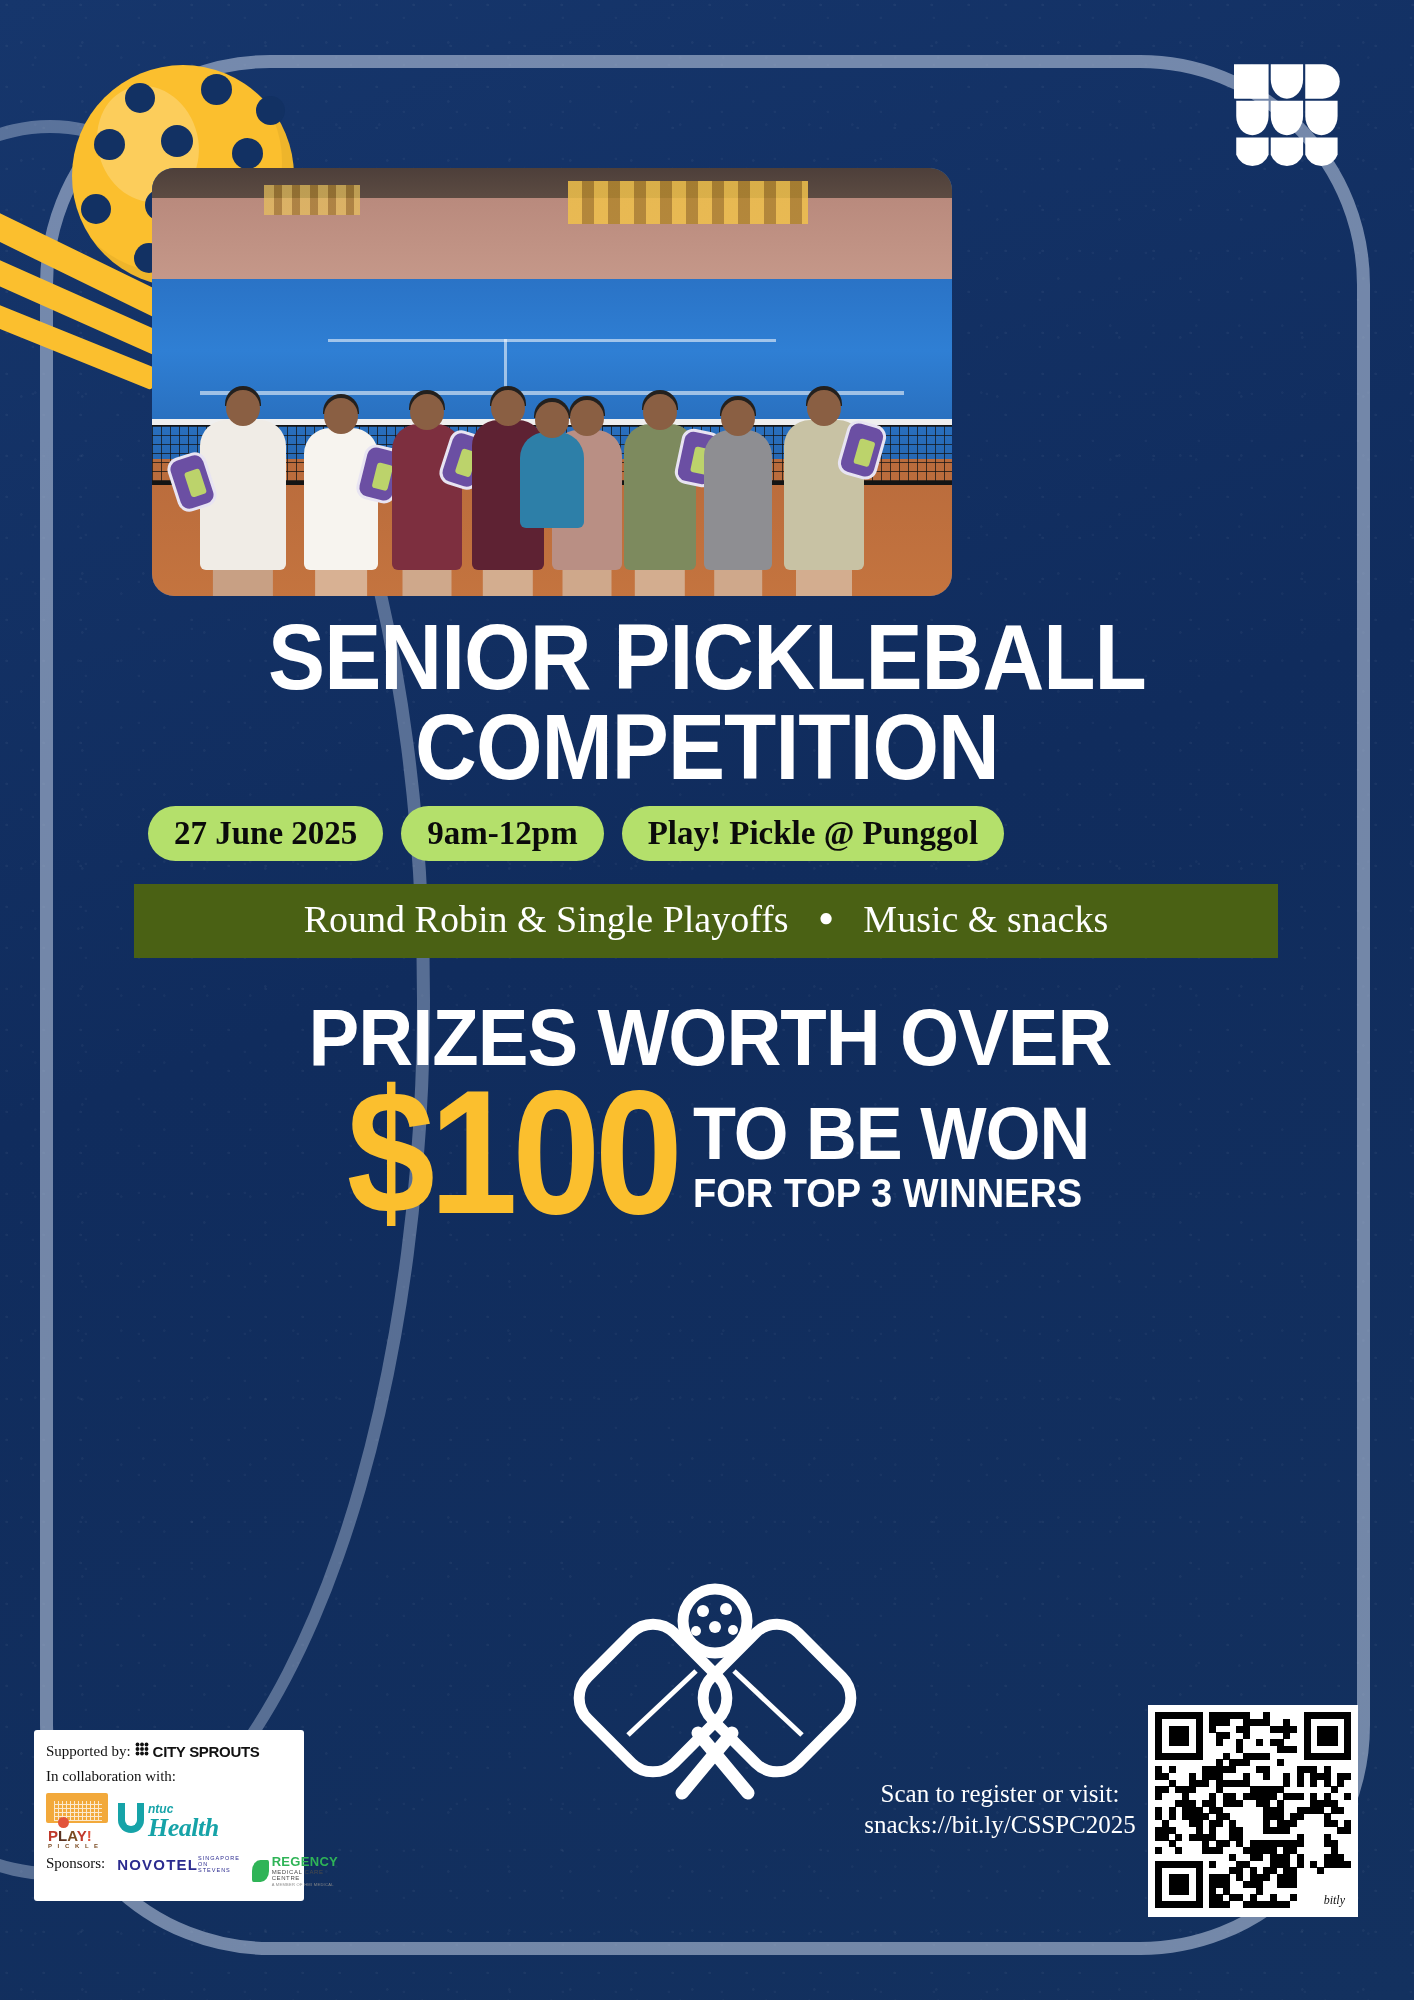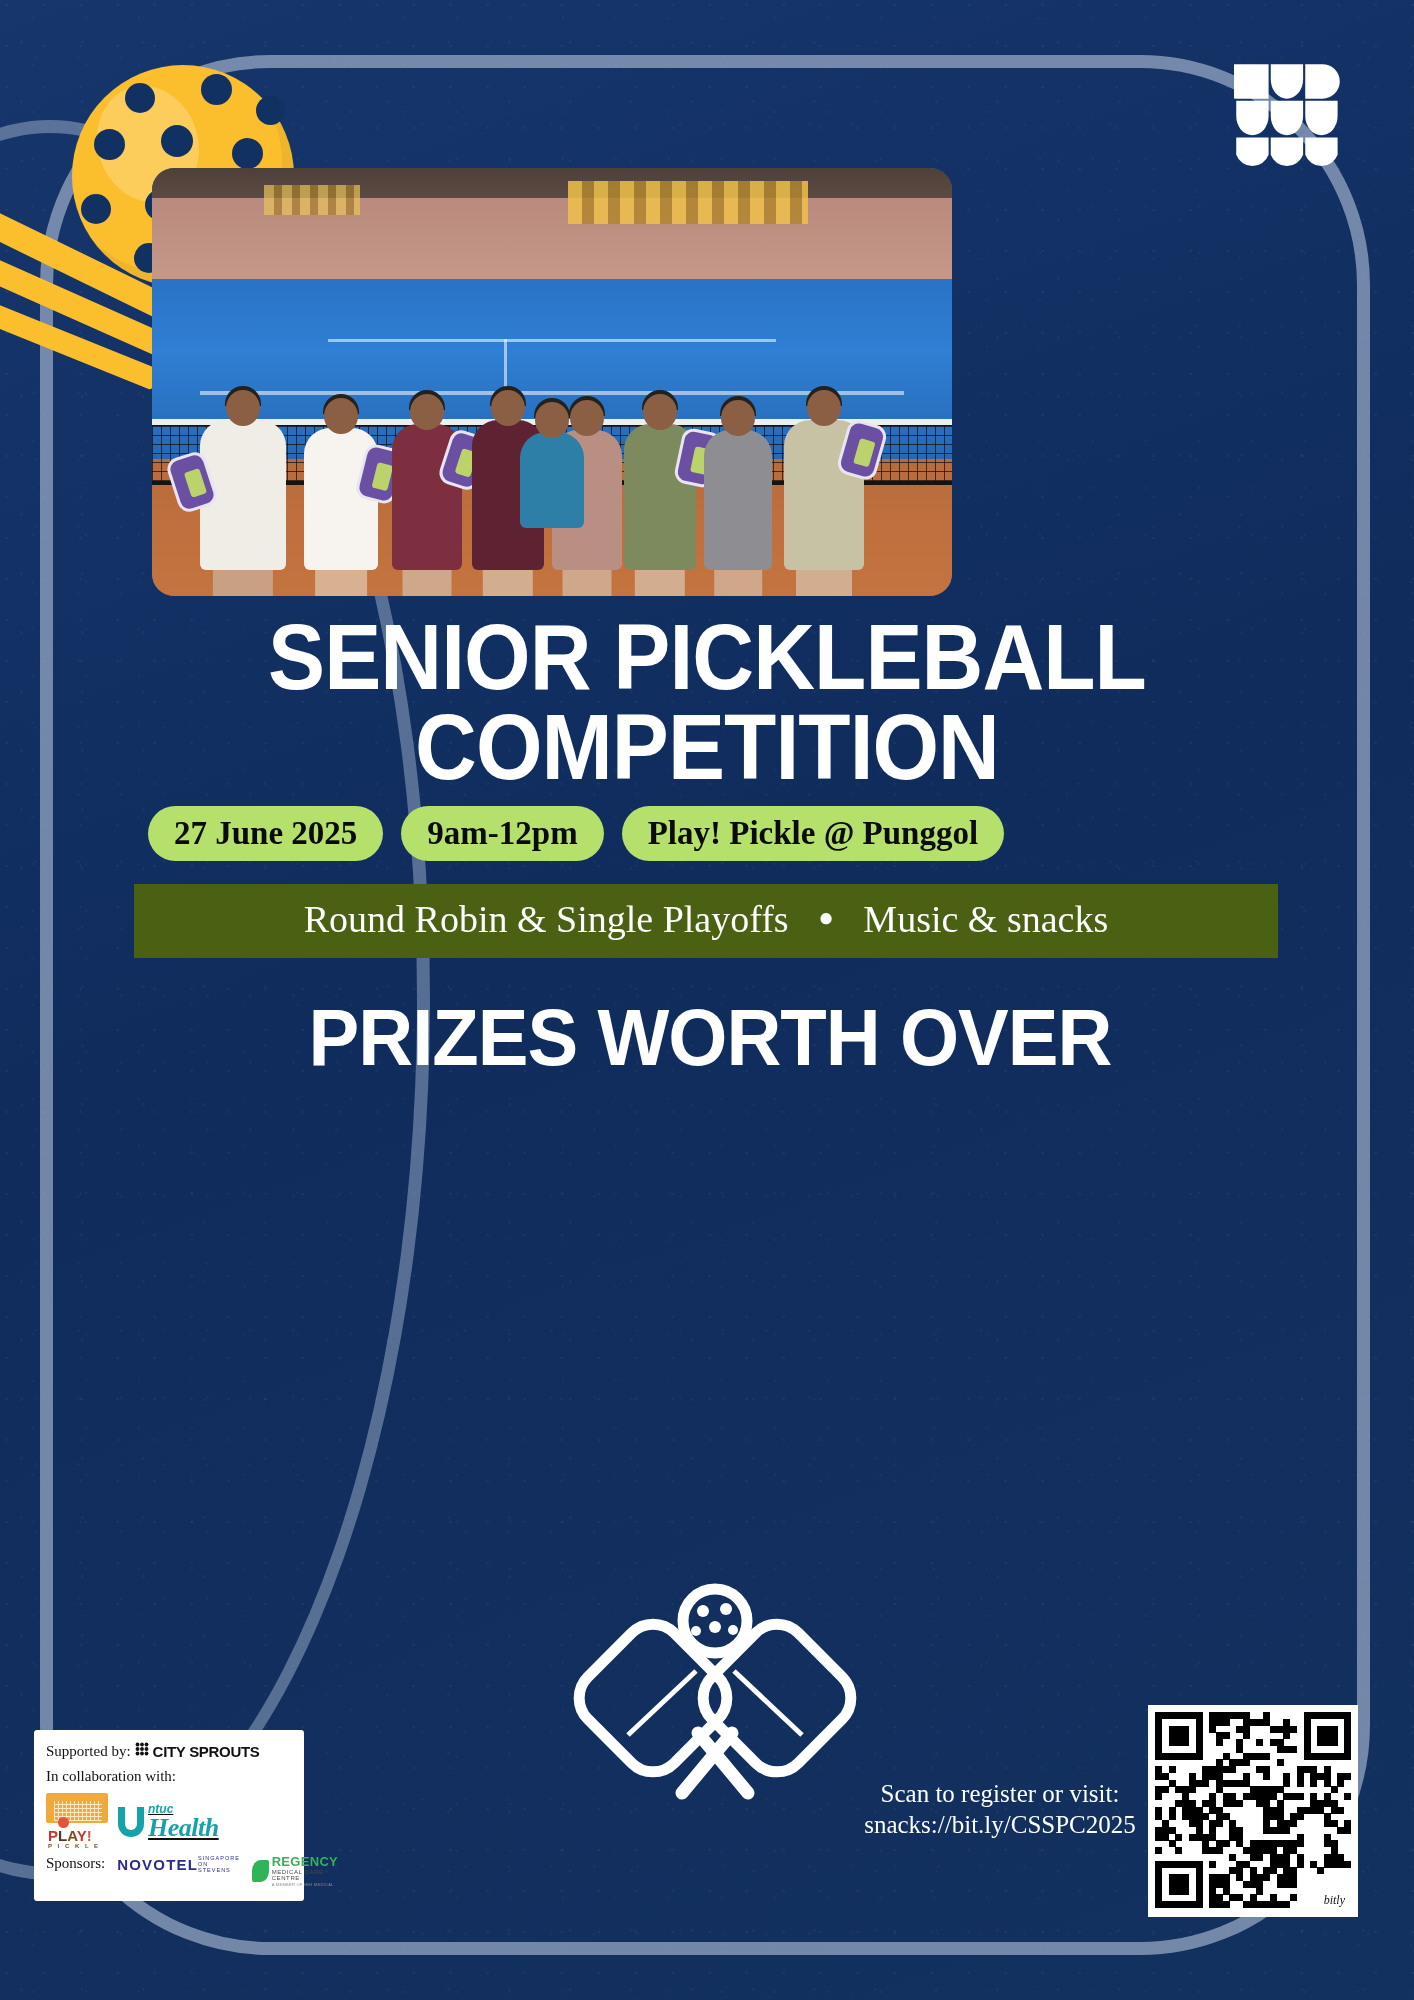--- a/index.html
+++ b/index.html
@@ -146,21 +146,21 @@
   
   .sponsors{
     position:absolute; left:34px; top:1730px; width:270px;
     background:#ffffff; border-radius:3px; padding:12px 12px 14px;
     color:#111;
   }
   .sp-line{ font-family:"Liberation Serif", serif; font-size:15px; display:flex; align-items:center; gap:4px; }
   .sp-strong{ font-family:"Liberation Sans", sans-serif; font-weight:bold; font-size:15px; letter-spacing:-.3px; }
   .sp-row{ display:flex; align-items:center; gap:10px; margin:8px 0 4px; }
   .logo-play{ width:62px; height:58px; position:relative; }
-  .logo-ntuc{ display:flex; align-items:center; gap:4px;text-decoration:underline; }
+  .logo-ntuc{ display:flex; align-items:flex-start; gap:4px; }
   .ntuc-u{ width:26px; height:30px; border:7px solid #16A3A8; border-top:none;
     border-radius:0 0 14px 14px; }
   .ntuc-txt{ display:flex; flex-direction:column; line-height:1; }
   .ntuc-small{ color:#16A3A8; font-weight:bold; font-size:12px; font-style:italic; }
   .ntuc-big{ color:#16A3A8; font-weight:bold; font-size:26px; font-style:italic;
     font-family:"Liberation Serif", serif; letter-spacing:-.5px;}
   .sp-row2{ display:flex; align-items:flex-start; gap:12px; margin-top:4px; }
   .novotel{ display:flex; flex-direction:row; align-items:center; }
   .nv-main{ color:#2B2B8F; font-weight:bold; font-size:15px; letter-spacing:1.2px; }
   .nv-sub{ color:#2B2B8F; font-size:5.5px; letter-spacing:1px; }
@@ -307,20 +307,27 @@
 <div class="infobox">
   <div class="row">
     <span>Round Robin &amp; Single Playoffs</span>
     <span class="dot">●</span>
     <span>Music &amp; snacks</span>
   </div>
 </div>
 
 <div class="prizes">
   <div class="prz-line1">PRIZES WORTH OVER</div>
+  <div class="prz-row">
+    <div class="prz-amount">$100</div>
+    <div class="prz-right">
+      <div class="prz-won">TO BE WON</div>
+      <div class="prz-top3">FOR TOP 3 WINNERS</div>
+    </div>
+  </div>
 </div>
 
 <div class="paddle-icon">
   <svg viewBox="0 0 290 240" width="290" height="240">
     <g fill="none" stroke="#ffffff" stroke-width="11">
       <circle cx="145" cy="46" r="32" fill="none"></circle>
     </g>
     <g fill="#ffffff">
       <circle cx="133" cy="36" r="6"></circle>
         <circle cx="156" cy="34" r="6"></circle>

